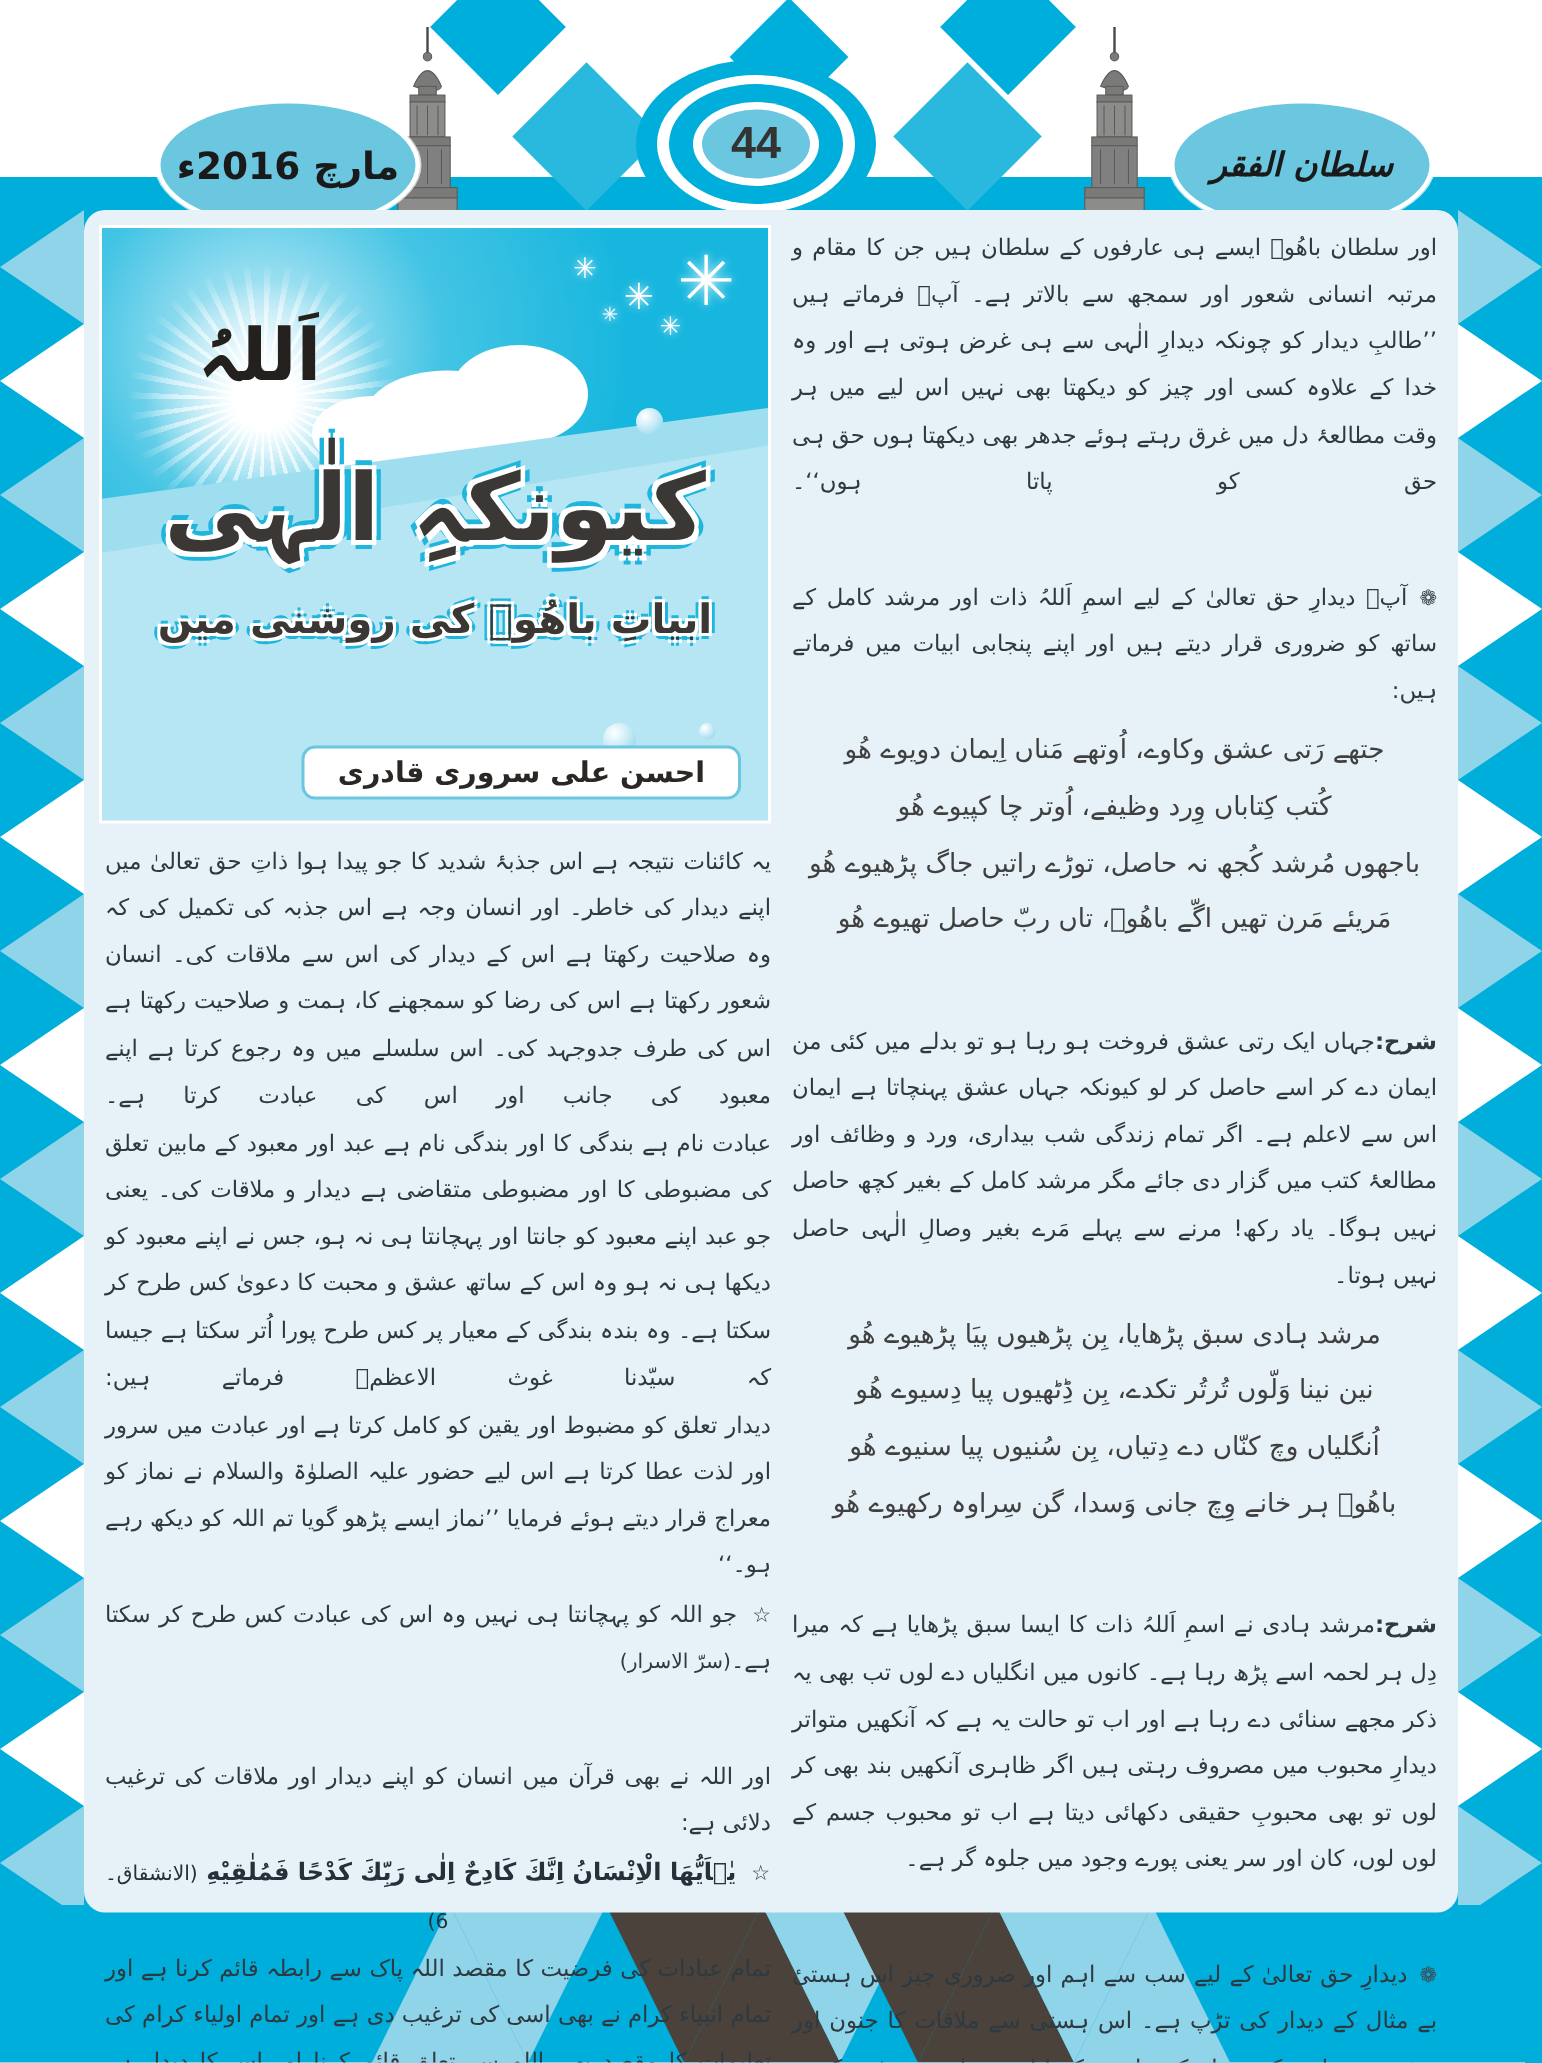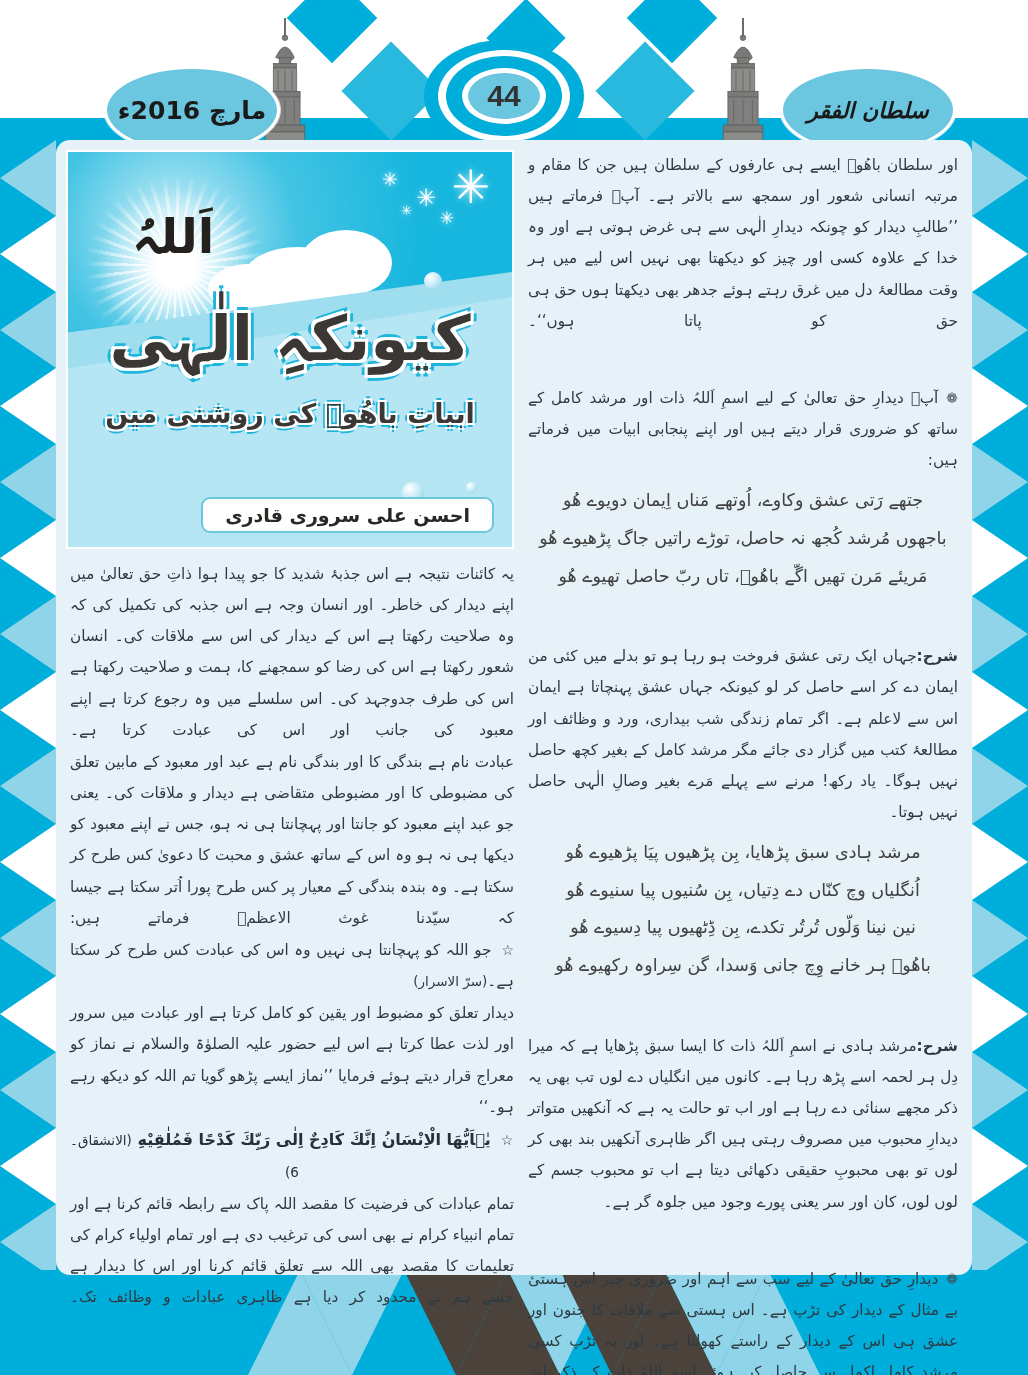--- a/index.html
+++ b/index.html
@@ -428,25 +428,26 @@
         <div class="art-title">کیونکہِ الٰہی</div>
         <div class="art-sub">ابیاتِ باھُوؒ کی روشنی میں</div>
 
         <div class="author-box">احسن علی سروری قادری</div>
       </div>
 
       <div class="urdu" style="margin-top:10px;">
         <p class="p p-just">یہ کائنات نتیجہ ہے اس جذبۂ شدید کا جو پیدا ہوا ذاتِ حق تعالیٰ میں اپنے دیدار کی خاطر۔ اور انسان وجہ ہے اس جذبہ کی تکمیل کی کہ وہ صلاحیت رکھتا ہے اس کے دیدار کی اس سے ملاقات کی۔ انسان شعور رکھتا ہے اس کی رضا کو سمجھنے کا، ہمت و صلاحیت رکھتا ہے اس کی طرف جدوجہد کی۔ اس سلسلے میں وہ رجوع کرتا ہے اپنے معبود کی جانب اور اس کی عبادت کرتا ہے۔</p>
         <p class="p p-just">عبادت نام ہے بندگی کا اور بندگی نام ہے عبد اور معبود کے مابین تعلق کی مضبوطی کا اور مضبوطی متقاضی ہے دیدار و ملاقات کی۔ یعنی جو عبد اپنے معبود کو جانتا اور پہچانتا ہی نہ ہو، جس نے اپنے معبود کو دیکھا ہی نہ ہو وہ اس کے ساتھ عشق و محبت کا دعویٰ کس طرح کر سکتا ہے۔ وہ بندہ بندگی کے معیار پر کس طرح پورا اُتر سکتا ہے جیسا کہ سیّدنا غوث الاعظمؓ فرماتے ہیں:</p>
 
+        <p class="p p-just">دیدار تعلق کو مضبوط اور یقین کو کامل کرتا ہے اور عبادت میں سرور اور لذت عطا کرتا ہے اس لیے حضور علیہ الصلوٰۃ والسلام نے نماز کو معراج قرار دیتے ہوئے فرمایا ’’نماز ایسے پڑھو گویا تم اللہ کو دیکھ رہے ہو۔‘‘</p>
+
         <p class="p starline">
           <span class="star-ic">☆</span><span>جو اللہ کو پہچانتا ہی نہیں وہ اس کی عبادت کس طرح کر سکتا ہے۔</span><span class="cite">(سرّ الاسرار)</span>
         </p>
-
-        <p class="p p-just">دیدار تعلق کو مضبوط اور یقین کو کامل کرتا ہے اور عبادت میں سرور اور لذت عطا کرتا ہے اس لیے حضور علیہ الصلوٰۃ والسلام نے نماز کو معراج قرار دیتے ہوئے فرمایا ’’نماز ایسے پڑھو گویا تم اللہ کو دیکھ رہے ہو۔‘‘</p>
+        <p class="p p-last-right">اور اللہ نے بھی قرآن میں انسان کو اپنے دیدار اور ملاقات کی ترغیب دلائی ہے:</p>
 
         <p class="p arabic">
           <span class="star-ic">☆</span><span>یٰۤاَیُّهَا الْاِنْسَانُ اِنَّكَ كَادِحٌ اِلٰى رَبِّكَ كَدْحًا فَمُلٰقِیْهِ</span> <span class="cite">(الانشقاق۔6)</span>
         </p>
 
 
         <p class="p p-just">تمام عبادات کی فرضیت کا مقصد اللہ پاک سے رابطہ قائم کرنا ہے اور تمام انبیاء کرام نے بھی اسی کی ترغیب دی ہے اور تمام اولیاء کرام کی تعلیمات کا مقصد بھی اللہ سے تعلق قائم کرنا اور اس کا دیدار ہے جسے ہم نے محدود کر دیا ہے ظاہری عبادات و وظائف تک۔</p>
 
       </div>
     </div>
@@ -455,32 +456,33 @@
       <div class="urdu">
 
         <p class="p p-just">اور سلطان باھُوؒ ایسے ہی عارفوں کے سلطان ہیں جن کا مقام و مرتبہ انسانی شعور اور سمجھ سے بالاتر ہے۔ آپؒ فرماتے ہیں ’’طالبِ دیدار کو چونکہ دیدارِ الٰہی سے ہی غرض ہوتی ہے اور وہ خدا کے علاوہ کسی اور چیز کو دیکھتا بھی نہیں اس لیے میں ہر وقت مطالعۂ دل میں غرق رہتے ہوئے جدھر بھی دیکھتا ہوں حق ہی حق کو پاتا ہوں‘‘۔</p>
 
         <p class="p p-last-right bullet-para">
           <span class="flower">❁</span><span>آپؒ دیدارِ حق تعالیٰ کے لیے اسمِ اَللہُ ذات اور مرشد کامل کے ساتھ کو ضروری قرار دیتے ہیں اور اپنے پنجابی ابیات میں فرماتے ہیں:</span>
         </p>
 
         <div class="verse-block">
           <div class="verse">جتھے رَتی عشق وکاوے، اُوتھے مَناں اِیمان دویوے ھُو</div>
+          <div class="verse">کُتب کِتاباں وِرد وظیفے، اُوتر چا کپیوے ھُو</div>
           <div class="verse">باجھوں مُرشد کُجھ نہ حاصل، توڑے راتیں جاگ پڑھیوے ھُو</div>
           <div class="verse">مَریئے مَرن تھیں اگّے باھُوؒ، تاں ربّ حاصل تھیوے ھُو</div>
         </div>
 
         <p class="p p-last-right">
           <span class="shrah-lbl">شرح:</span><span>جہاں ایک رتی عشق فروخت ہو رہا ہو تو بدلے میں کئی من ایمان دے کر اسے حاصل کر لو کیونکہ جہاں عشق پہنچاتا ہے ایمان اس سے لاعلم ہے۔ اگر تمام زندگی شب بیداری، ورد و وظائف اور مطالعۂ کتب میں گزار دی جائے مگر مرشد کامل کے بغیر کچھ حاصل نہیں ہوگا۔ یاد رکھ! مرنے سے پہلے مَرے بغیر وصالِ الٰہی حاصل نہیں ہوتا۔</span>
         </p>
 
         <div class="verse-block">
           <div class="verse">مرشد ہادی سبق پڑھایا، بِن پڑھیوں پیَا پڑھیوے ھُو</div>
+          <div class="verse">نین نینا وَلّوں تُرتُر تکدے، بِن ڈِٹھیوں پیا دِسیوے ھُو</div>
           <div class="verse">اُنگلیاں وچ کنّاں دے دِتیاں، بِن سُنیوں پیا سنیوے ھُو</div>
-          <div class="verse">نین نینا وَلّوں تُرتُر تکدے، بِن ڈِٹھیوں پیا دِسیوے ھُو</div>
           <div class="verse">باھُوؒ ہر خانے وِچ جانی وَسدا، گن سِراوہ رکھیوے ھُو</div>
         </div>
 
         <p class="p p-last-right">
           <span class="shrah-lbl">شرح:</span><span>مرشد ہادی نے اسمِ اَللہُ ذات کا ایسا سبق پڑھایا ہے کہ میرا دِل ہر لحمہ اسے پڑھ رہا ہے۔ کانوں میں انگلیاں دے لوں تب بھی یہ ذکر مجھے سنائی دے رہا ہے اور اب تو حالت یہ ہے کہ آنکھیں متواتر دیدارِ محبوب میں مصروف رہتی ہیں اگر ظاہری آنکھیں بند بھی کر لوں تو بھی محبوبِ حقیقی دکھائی دیتا ہے اب تو محبوب جسم کے لوں لوں، کان اور سر یعنی پورے وجود میں جلوہ گر ہے۔</span>
         </p>
 
         <p class="p p-last-right bullet-para">
           <span class="flower">❁</span><span>دیدارِ حق تعالیٰ کے لیے سب سے اہم اور ضروری چیز اس ہستیٔ بے مثال کے دیدار کی تڑپ ہے۔ اس ہستی سے ملاقات کا جنون اور عشق ہی اس کے دیدار کے راستے کھولتا ہے۔ اور یہ تڑپ کسی مرشد کامل اکمل سے حاصل کیے ہوئے اسمِ اَللہُ ذات کے ذکر اور تصور سے ہی ممکن ہے۔ سلطان باھُوؒ فرماتے ہیں:</span>
         </p>

